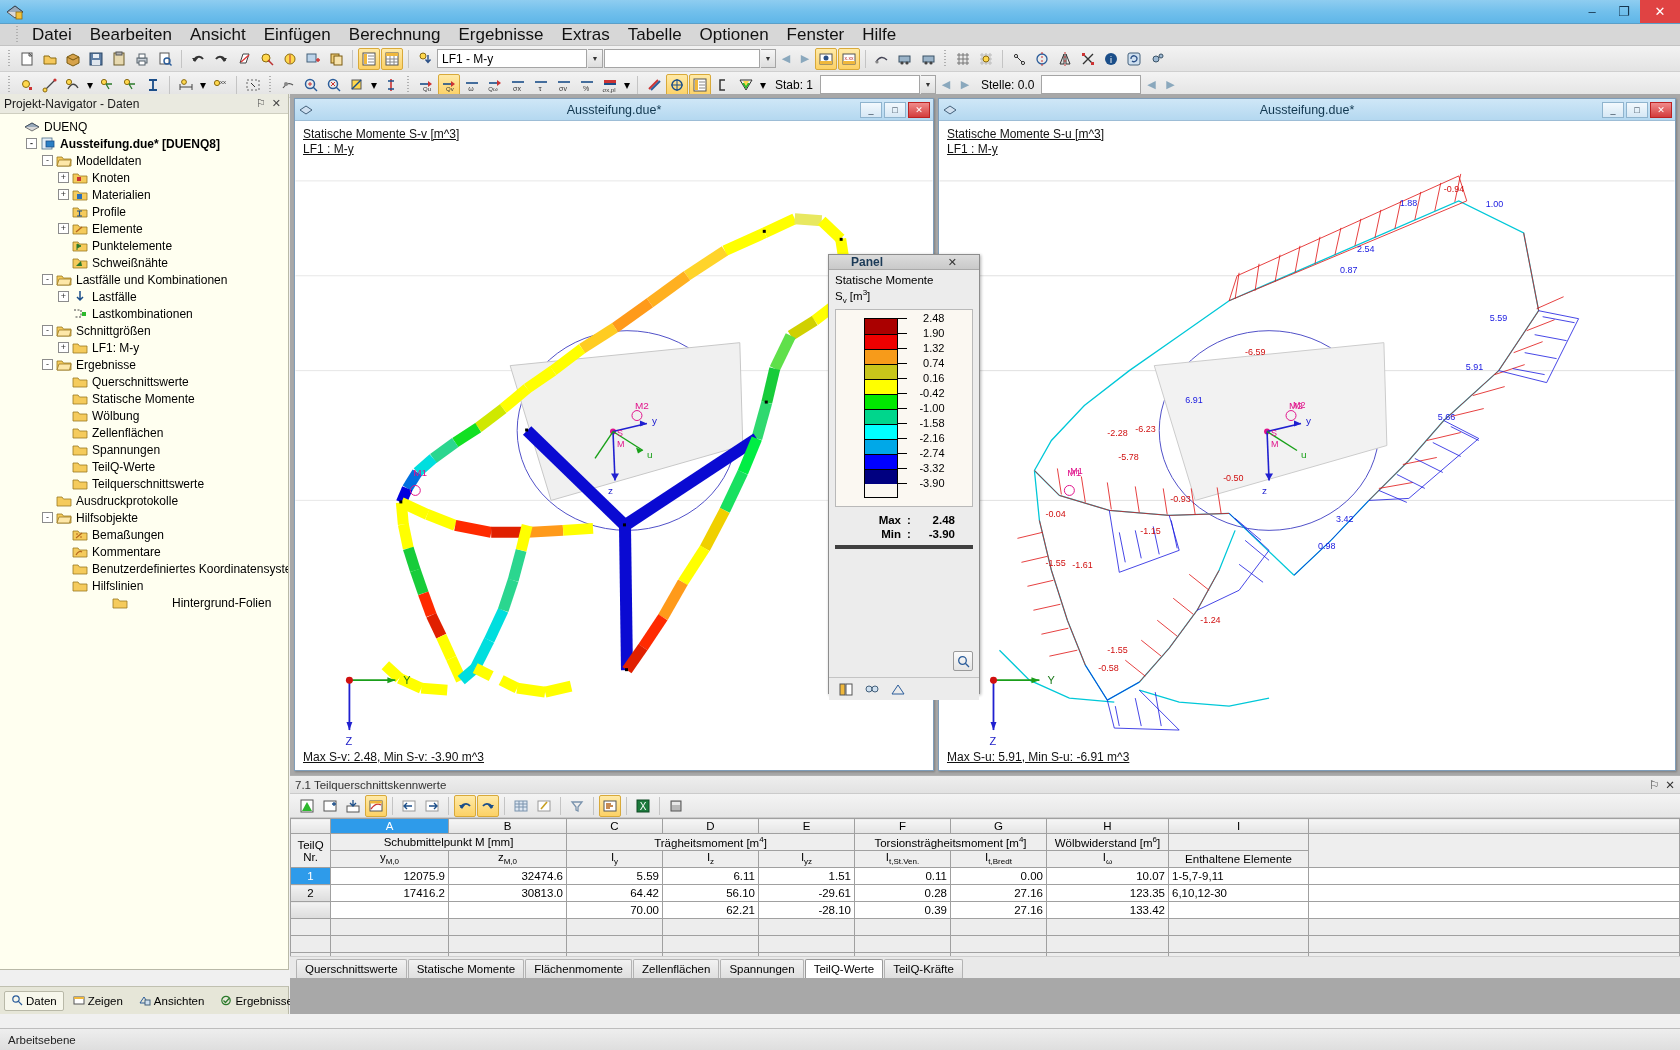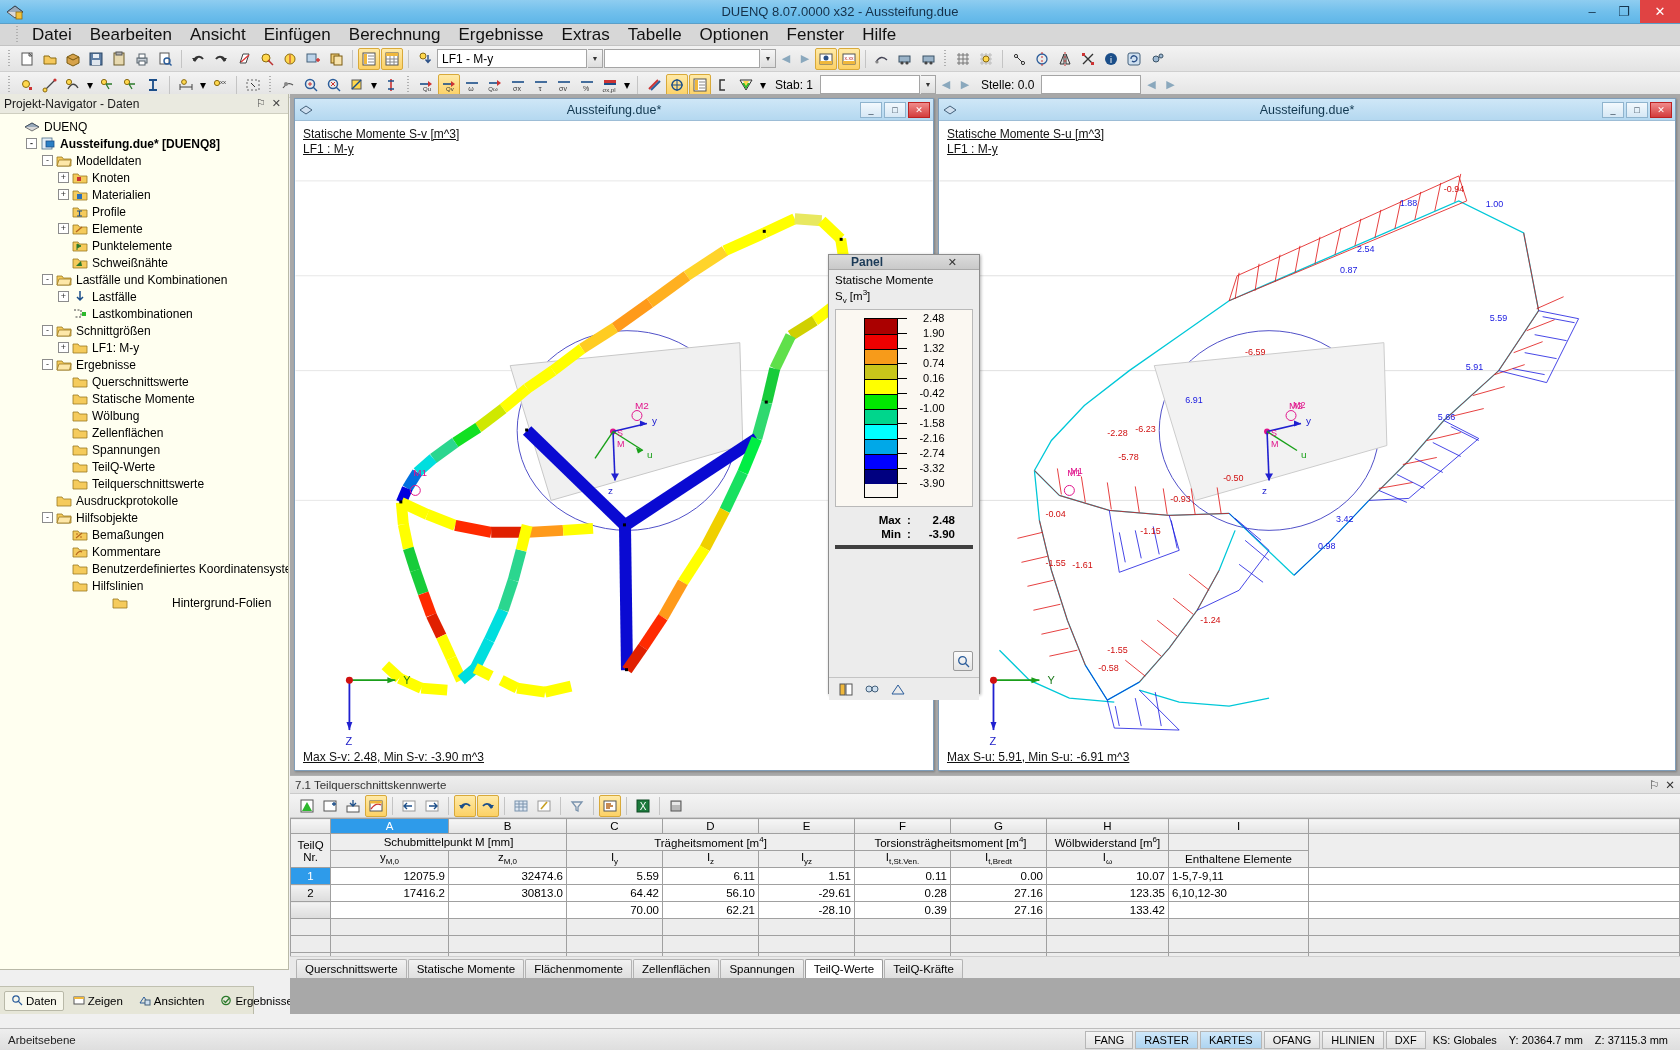--- a/index.html
+++ b/index.html
@@ -81,21 +81,21 @@
     font-size:9px; line-height:9px; text-align:center; color:#333; margin-right:3px;
     cursor:pointer; flex:none;
   }
   .node .expspace { width:14px; flex:none; }
   .node .ficon { width:16px; height:13px; margin-right:4px; flex:none; }
   .node.bold { font-weight:bold; }
   .indent1 { padding-left:4px; } .indent2 { padding-left:20px; }
   .indent3 { padding-left:36px; }
   
   #nav-tabs {
-    position:absolute; left:0; bottom:0; width:254px; height:28px;
+    position:absolute; left:0; bottom:0; width:289px; height:28px;
     background:#e6e6d8; border-top:1px solid #c0c0b0; border-right:1px solid #b9b9a8;
     display:flex; align-items:center; gap:2px; padding-left:4px;
   }
   .navtab { display:flex; align-items:center; gap:3px; padding:3px 6px; font-size:11.5px;
     border:1px solid transparent; border-radius:2px; cursor:pointer; }
   .navtab.sel { background:#f7f7ec; border-color:#b9b9a8; }
   
   #mdi { position:absolute; left:290px; top:0; right:0; bottom:0; background:#a8a8a8; }
   .mdiwin { position:absolute; background:#f5f5f5; border:1px solid #7f9db9;
     box-shadow:1px 1px 2px rgba(0,0,0,.25); display:flex; flex-direction:column; }
@@ -190,21 +190,20 @@
 <body>
 
 <div id="titlebar">
   <span class="appicon">
     <svg width="20" height="18" viewBox="0 0 20 18">
       <path d="M2 9 L10 3 L18 9 L10 15 Z" fill="#d8d8d8" stroke="#555" stroke-width="1"></path>
       <path d="M2 9 L10 3 L18 9" fill="#9ab" stroke="#345" stroke-width="1"></path>
       <rect x="11" y="9" width="6" height="7" fill="#f2c23c" stroke="#8a6a10" stroke-width="0.8"></rect>
     </svg>
   </span>
-  <span class="title">DUENQ 8.07.0000 x32 - Aussteifung.due</span>
   <span class="wbtns">
     <span class="wbtn">–</span>
     <span class="wbtn">❐</span>
     <span class="wbtn close">✕</span>
   </span>
 </div>
 
 <div id="menubar">
   <span class="tgrip"></span>
   <span class="mi">Datei</span>
@@ -1658,24 +1657,13 @@
         <div class="gtab">Zellenflächen</div>
         <div class="gtab">Spannungen</div>
         <div class="gtab sel">TeilQ-Werte</div>
         <div class="gtab">TeilQ-Kräfte</div>
       </div>
   </div>
 </div>
 
 <div id="statusbar">
   <span class="left">Arbeitsebene</span>
-  <span class="right" id="statusright">
-      <span class="sbtn">FANG</span>
-      <span class="sbtn on">RASTER</span>
-      <span class="sbtn on">KARTES</span>
-      <span class="sbtn">OFANG</span>
-      <span class="sbtn">HLINIEN</span>
-      <span class="sbtn">DXF</span>
-      <span class="sfield">KS: Globales</span>
-      <span class="sfield">Y:  20364.7 mm</span>
-      <span class="sfield">Z:  37115.3 mm</span>
-    </span>
 </div>
 
 </body></html>

